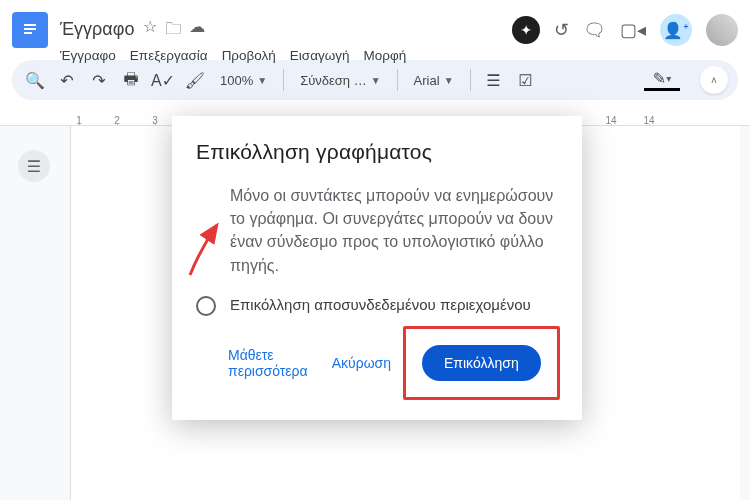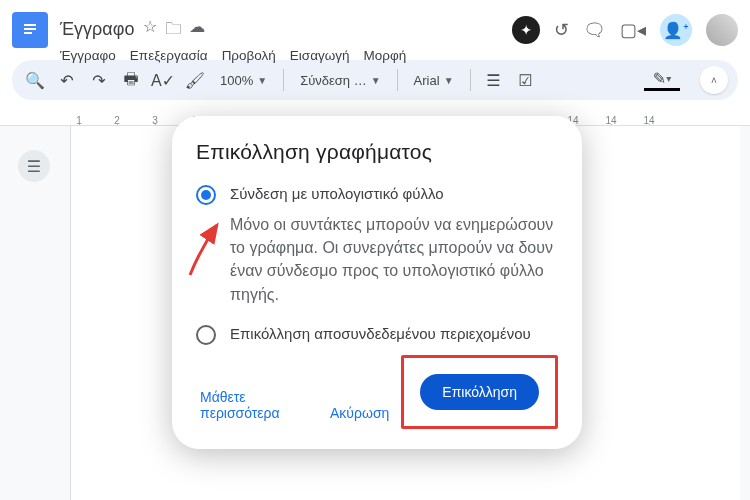--- a/index.html
+++ b/index.html
@@ -34,29 +34,29 @@
 .ruler { margin: 6px 0 0 60px; height: 20px; display: flex; align-items: flex-end; font-size: 10px; color: #80868b; position: relative; }
 .ruler .n { width: 38px; text-align: center; position: relative; }
 .ruler .n::before { content: ""; position: absolute; left: 50%; bottom: -2px; width: 1px; height: 4px; background: #bbb; }
 .doc-area { position: absolute; top: 125px; left: 0; right: 0; bottom: 0; background: #f8f9fa; border-top: 1px solid #e0e0e0; }
 .page { position: absolute; left: 70px; top: 0; width: 670px; bottom: 0; background: #fff; border-left: 1px solid #ddd; }
 .cursor { position: absolute; left: 110px; top: 55px; width: 1px; height: 18px; background: #000; }
 .outline-btn { position: absolute; left: 18px; top: 150px; width: 32px; height: 32px; border-radius: 50%; background: #e8ebee; display:flex; align-items:center; justify-content:center; color:#5f6368; font-size: 16px; }
 
 
 .backdrop { position: absolute; inset: 0; background: rgba(255,255,255,0); }
-.dialog { position: absolute; left: 172px; top: 116px; width: 410px; background: #fff; border-radius: 27px; box-shadow: 0 6px 32px rgba(0,0,0,0.25); padding: 24px 24px 20px 24px; }
+.dialog { position: absolute; left: 172px; top: 116px; width: 410px; background: #fff; border-radius: 2px; box-shadow: 0 6px 32px rgba(0,0,0,0.25); padding: 24px 24px 20px 24px; }
 .dialog-title { font-size: 21px; color: #202124; margin-bottom: 20px; letter-spacing: 0.2px; }
 .radio-row { display: flex; gap: 14px; margin-bottom: 8px; align-items: flex-start; }
 .radio { width: 20px; height: 20px; border: 2px solid #5f6368; border-radius: 50%; flex-shrink: 0; margin-top: 1px; position: relative; cursor: pointer; }
 .radio.selected { border-color: #1a73e8; }
 .radio.selected::after { content: ""; position: absolute; inset: 3px; border-radius: 50%; background: #1a73e8; }
 .radio-label { font-size: 15px; color: #3c4043; line-height: 1.35; }
 .radio-desc { font-size: 16px; color: #5f6368; line-height: 1.45; margin: 4px 0 18px 34px; }
-.actions { display: flex; align-items: flex-end; gap: 8px; margin-top: 10px; }
+.actions { display: flex; align-items: center; gap: 8px; margin-top: 10px; margin-left: 28px; }
 .link-btn { color: #1a73e8; font-size: 14px; font-weight: 500; cursor: pointer; padding: 8px 4px; }
 .spacer { flex: 1; }
 .primary-wrap { border: 3px solid #e53935; padding: 16px; border-radius: 2px; }
 .primary-btn { background: #0b57d0; color: #fff; font-size: 14px; font-weight: 500; padding: 10px 22px; border-radius: 22px; cursor: pointer; border: none; }
 
 
 .arrow { position: absolute; left: 182px; top: 220px; width: 50px; height: 60px; pointer-events: none; }
 </style>
 </head>
 <body>
@@ -153,24 +153,20 @@
   <div class="page">
     <div class="cursor"></div>
   </div>
 </div>
 <div class="outline-btn">☰</div>
 
 <div class="backdrop"></div>
 <div class="dialog">
   <div class="dialog-title">Επικόλληση γραφήματος</div>
 
-  <div class="radio-row">
-    <div class="radio selected"></div>
-    <div class="radio-label">Σύνδεση με υπολογιστικό φύλλο</div>
-  </div>
   <div class="radio-desc">Μόνο οι συντάκτες μπορούν να ενημερώσουν το γράφημα. Οι συνεργάτες μπορούν να δουν έναν σύνδεσμο προς το υπολογιστικό φύλλο πηγής.</div>
 
   <div class="radio-row">
     <div class="radio"></div>
     <div class="radio-label">Επικόλληση αποσυνδεδεμένου περιεχομένου</div>
   </div>
 
   <div class="actions">
     <span class="link-btn">Μάθετε περισσότερα</span>
     <span class="spacer"></span>

